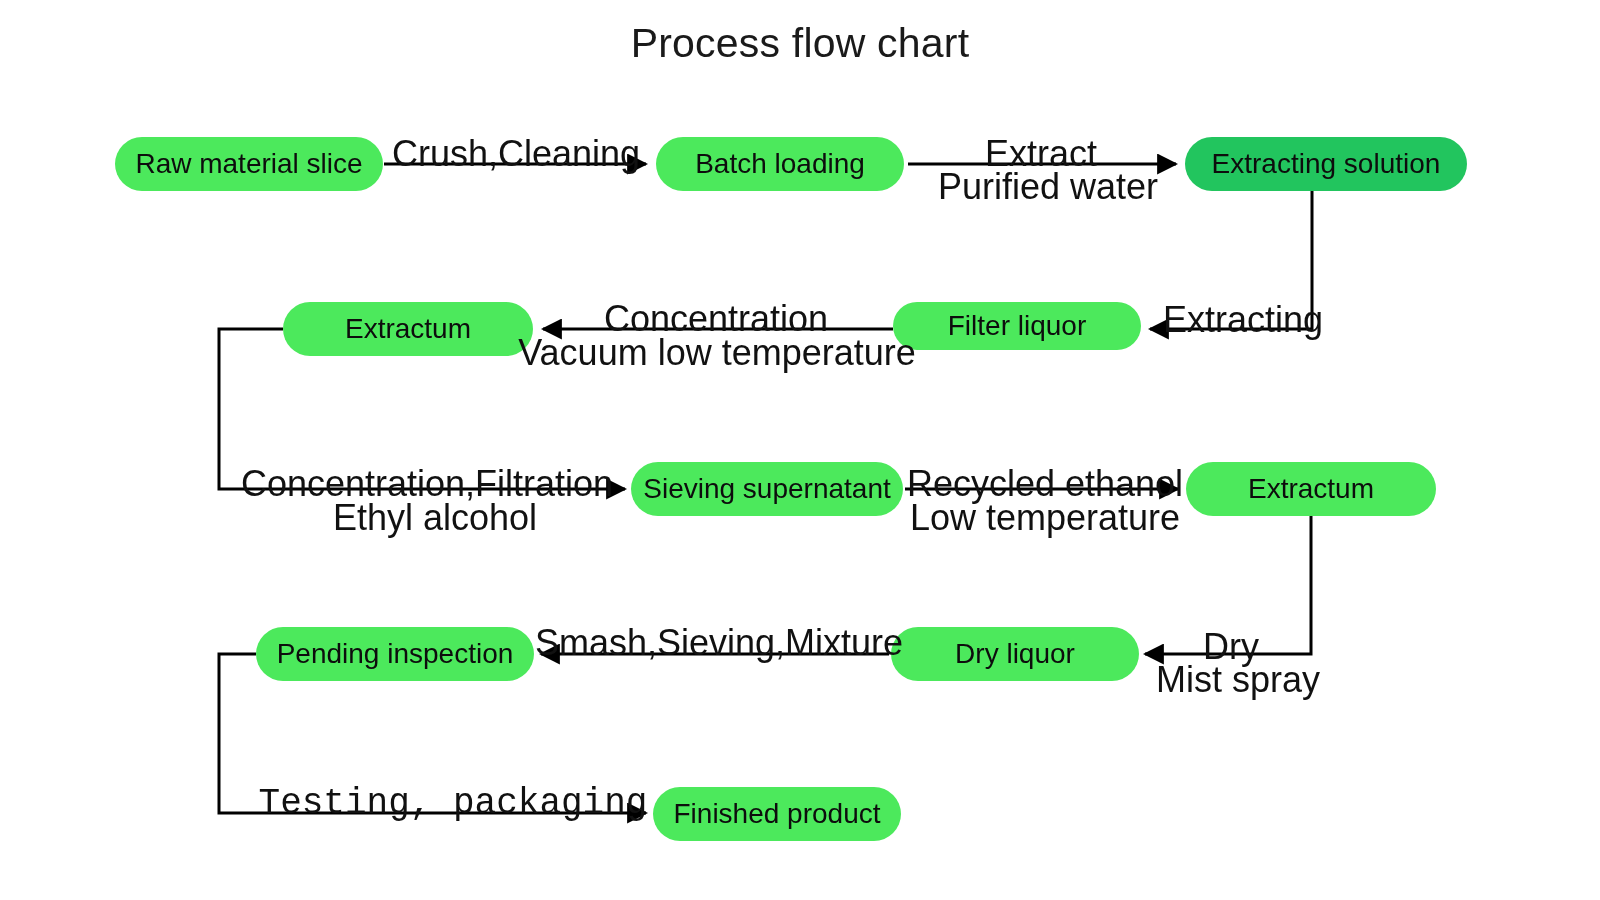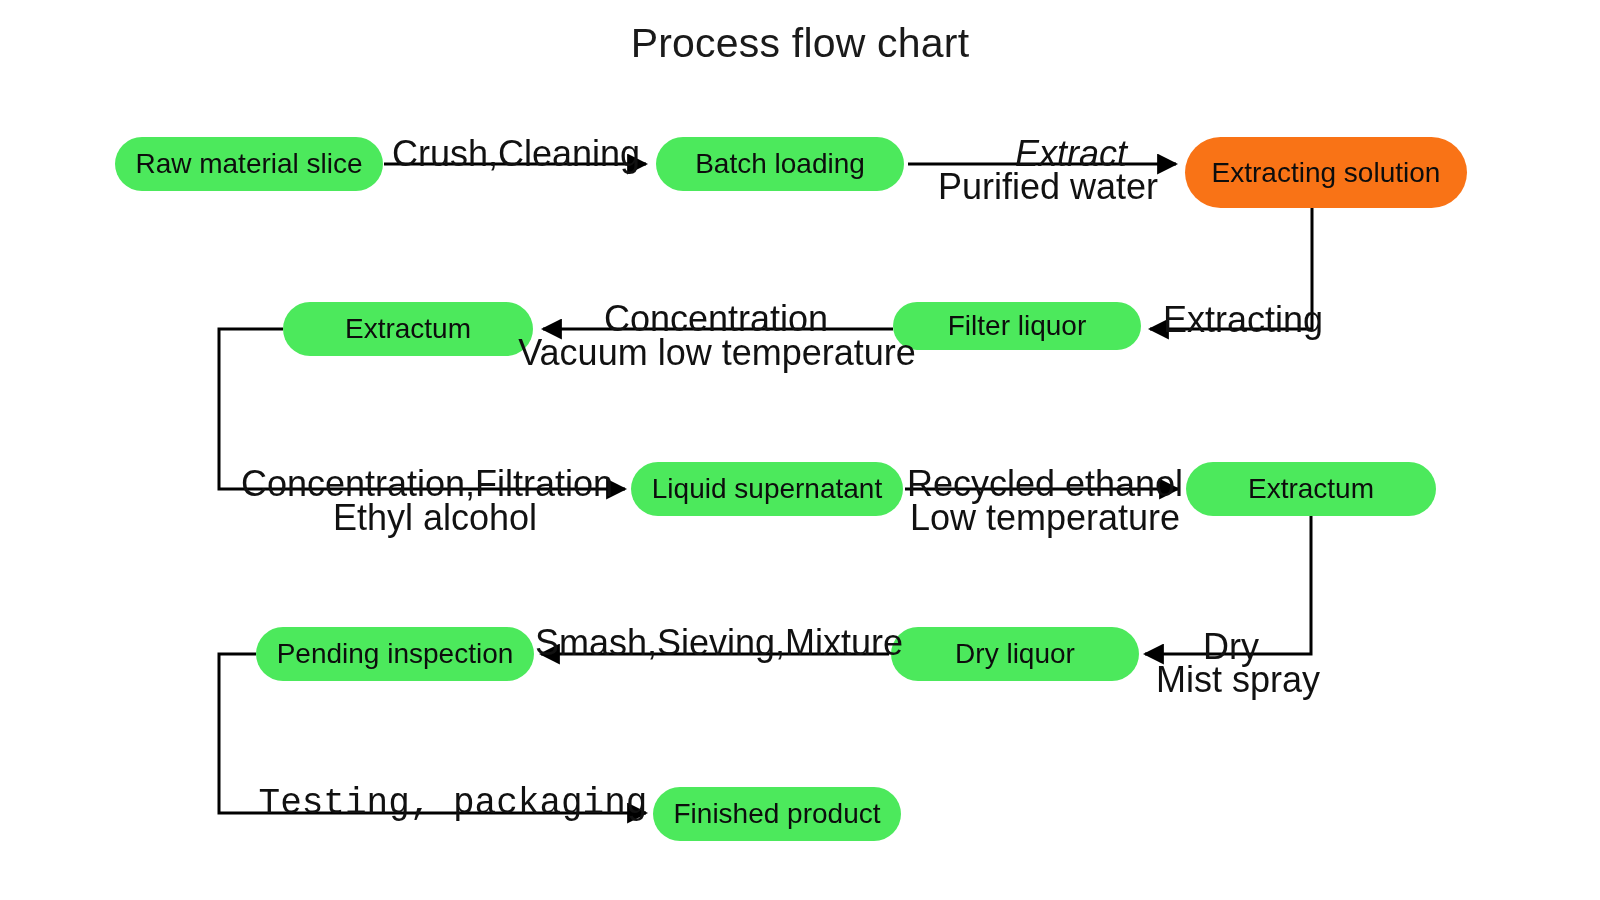--- a/index.html
+++ b/index.html
@@ -95,34 +95,34 @@
   </svg>
 
   <div class="node-box" style="left: 115px; top: 137px; width: 268px; height: 54px; background: rgb(76, 233, 92);">
     <span>Raw material slice</span>
   </div>
 
   <div class="node-box" style="left: 656px; top: 137px; width: 248px; height: 54px; background: rgb(76, 233, 92);">
     <span>Batch loading</span>
   </div>
 
-  <div class="node-box" style="left: 1185px; top: 137px; width: 282px; height: 71px; background: #f97316;">
+  <div class="node-box" style="left: 1185px; top: 137px; width: 282px; height: 54px; background: #22c55e;">
     <span>Extracting solution</span>
   </div>
 
   <div class="node-box" style="left: 893px; top: 302px; width: 248px; height: 48px; background: rgb(76, 233, 92);">
     <span>Filter liquor</span>
   </div>
 
   <div class="node-box" style="left: 283px; top: 302px; width: 250px; height: 54px; background: rgb(76, 233, 92);">
     <span>Extractum</span>
   </div>
 
   <div class="node-box" style="left: 631px; top: 462px; width: 272px; height: 54px; background: rgb(76, 233, 92);">
-    <span>Liquid supernatant</span>
+    <span>Sieving supernatant</span>
   </div>
 
   <div class="node-box" style="left: 1186px; top: 462px; width: 250px; height: 54px; background: rgb(76, 233, 92);">
     <span>Extractum</span>
   </div>
 
   <div class="node-box" style="left: 891px; top: 627px; width: 248px; height: 54px; background: rgb(76, 233, 92);">
     <span>Dry liquor</span>
   </div>
 
@@ -131,21 +131,21 @@
   </div>
 
   <div class="node-box" style="left: 653px; top: 787px; width: 248px; height: 54px; background: rgb(76, 233, 92); text-align: center;">
     <span>Finished product</span>
   </div>
 
   <div class="edge-label center" style="left:516px; top:131px;">
     <span>Crush,Cleaning</span>
   </div>
 
-  <div class="edge-label center" style="left:1071px; top:131px;font-style:italic;">
+  <div class="edge-label center" style="left:1041px; top:131px;">
     <span>Extract</span>
   </div>
   <div class="edge-label center" style="left:1048px; top:164px;">
     <span>Purified water</span>
   </div>
 
   <div class="edge-label center" style="left:1243px; top:297px;">
     <span>Extracting</span>
   </div>
 

